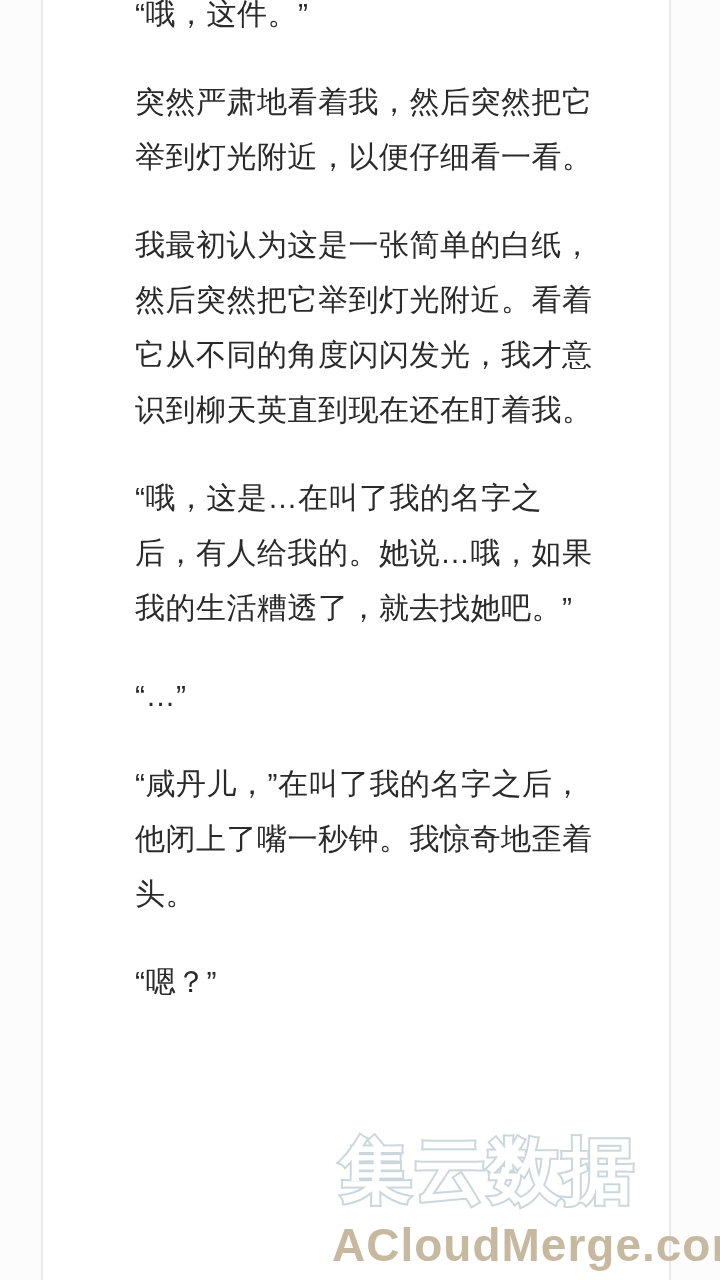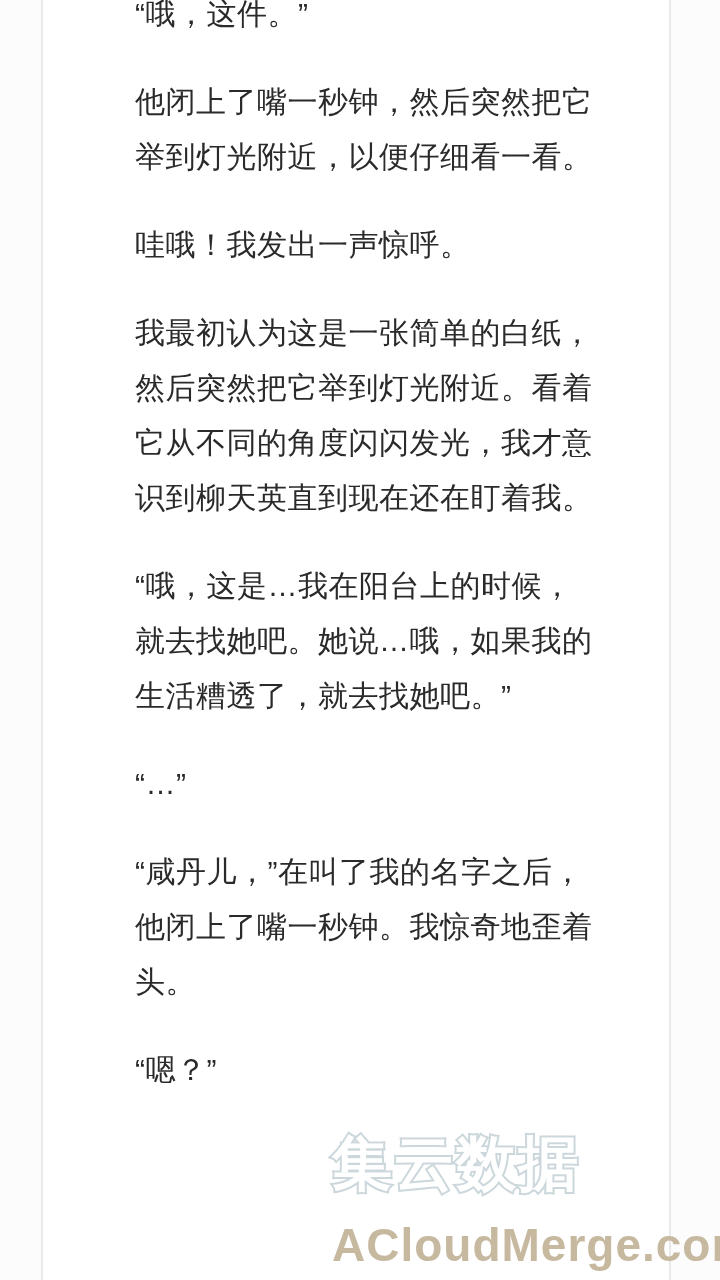--- a/index.html
+++ b/index.html
@@ -36,24 +36,24 @@
     color: #2a2a2a;
     text-align: left;
     z-index: 2;
   }
   .novel-text p {
     margin: 0 0 33px 0;
     padding: 0;
   }
   .watermark-cjk {
     position: absolute;
-    left: 332px;
+    left: 340px;
     top: 1134px;
     z-index: 3;
-    font-size: 60px;
+    font-size: 72px;
     line-height: 1;
     font-weight: bold;
     letter-spacing: 2px;
     color: #ffffff;
     -webkit-text-stroke: 4px #ccd7dc;
     paint-order: stroke fill;
     white-space: nowrap;
     pointer-events: none;
   }
   .watermark-site {
@@ -70,24 +70,23 @@
     pointer-events: none;
   }
 </style>
 </head>
 <body>
 
 <div class="reader-card"></div>
 
 <div class="novel-text">
     <p>“哦，这件。”</p>
-    <p>他闭上了嘴一秒钟，然后突然把它举到灯光附近，以便仔细看一看。</p>
-    <p>哇哦！我发出一声惊呼。</p>
+    <p>突然严肃地看着我，然后突然把它举到灯光附近，以便仔细看一看。</p>
     <p>我最初认为这是一张简单的白纸，然后突然把它举到灯光附近。看着它从不同的角度闪闪发光，我才意识到柳天英直到现在还在盯着我。</p>
-    <p>“哦，这是…我在阳台上的时候，就去找她吧。她说…哦，如果我的生活糟透了，就去找她吧。”</p>
+    <p>“哦，这是…在叫了我的名字之后，有人给我的。她说…哦，如果我的生活糟透了，就去找她吧。”</p>
     <p>“…”</p>
     <p>“咸丹儿，”在叫了我的名字之后，他闭上了嘴一秒钟。我惊奇地歪着头。</p>
     <p>“嗯？”</p>
   </div>
 
 <div class="watermark-cjk">集云数据</div>
 
 <div class="watermark-site">ACloudMerge.com</div>
 
 </body></html>

